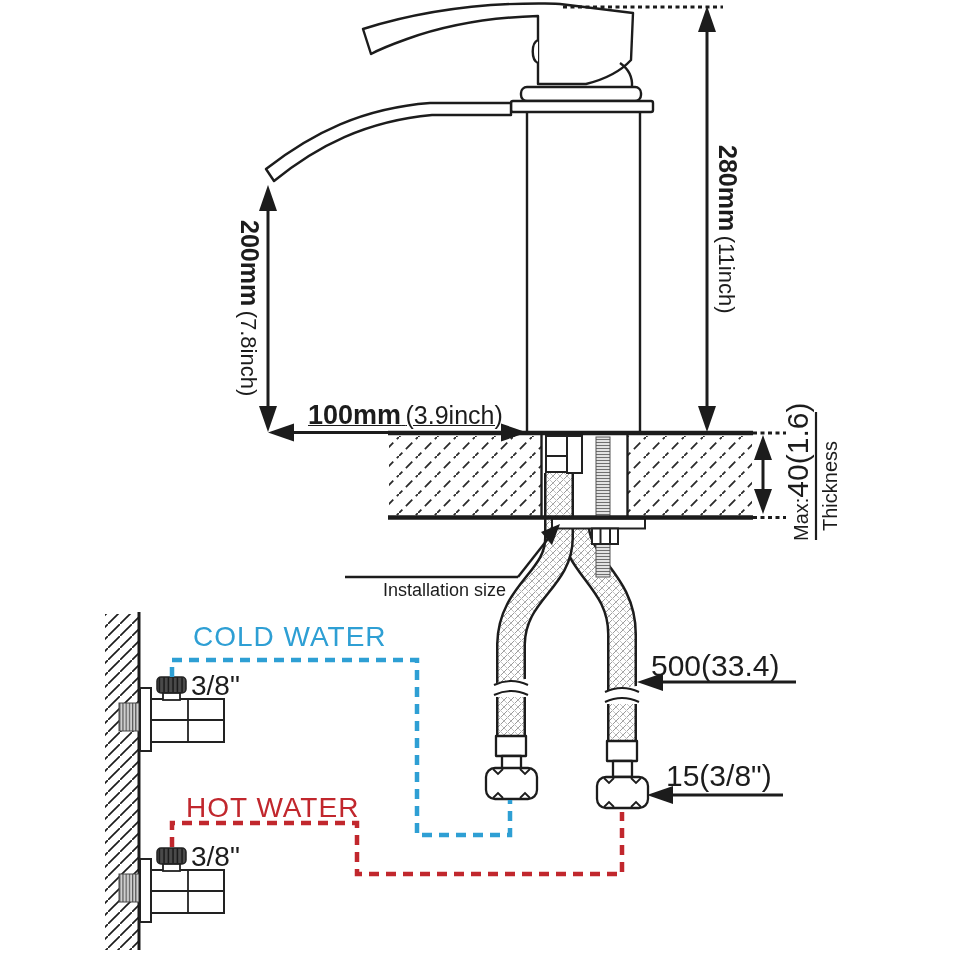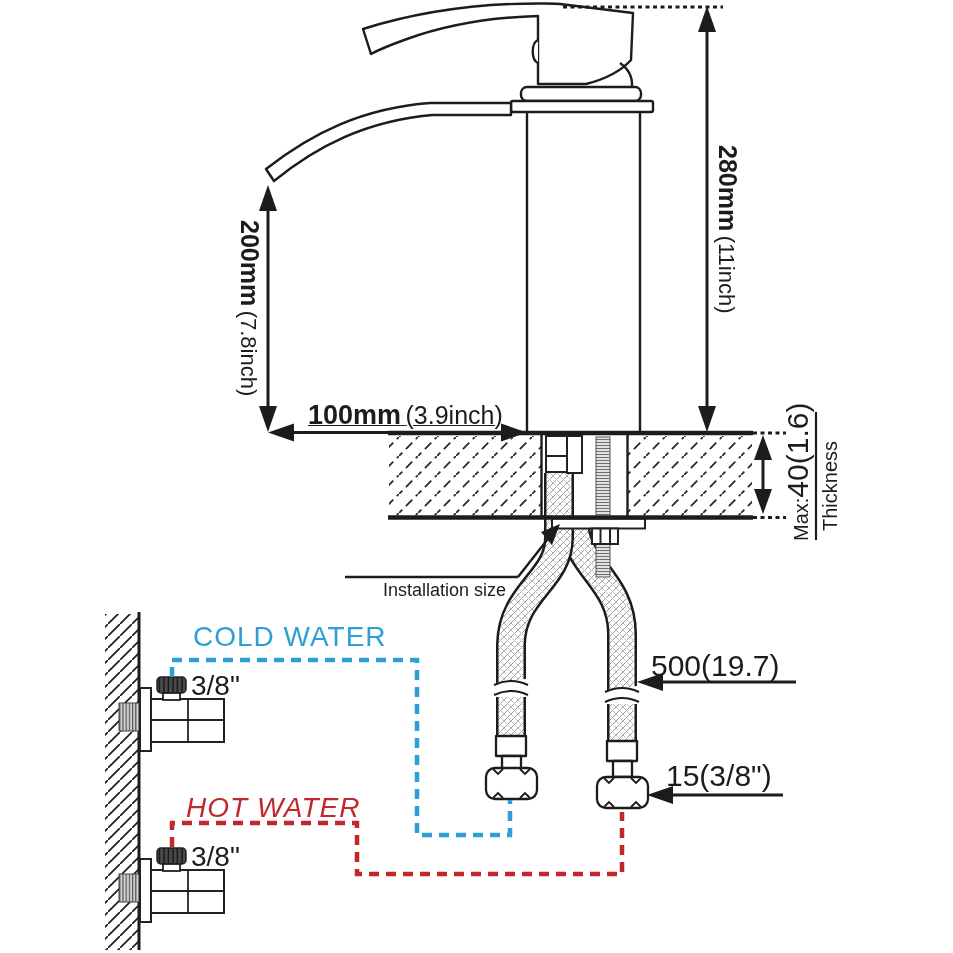--- a/index.html
+++ b/index.html
@@ -214,22 +214,22 @@
     <span class="tv-in">(11inch)</span>
   </div>
 
   <div class="lbl cap" style="left:357px;top:581px;">Installation size</div>
 
   <div class="lbl rotm90" style="left:782px;top:541px;width:132px;">
     <span class="max-pre">Max:</span><span class="max-val">40(1.6)</span>
   </div>
   <div class="lbl rotm90 thick" style="left:820px;top:531px;width:110px;">Thickness</div>
 
-  <div class="lbl dim-med" style="left:651px;top:650px;">500(19.7)</div>
+  <div class="lbl dim-med" style="left:651px;top:650px;">500(33.4)</div>
   <div class="lbl dim-med" style="left:666px;top:760px;">15(3/8")</div>
 
   <div class="lbl water cold" style="left:193px;top:622px;">COLD WATER</div>
   <div class="lbl size38" style="left:191px;top:671px;">3/8"</div>
 
-  <div class="lbl water hot" style="left:186px;top:793px;font-style:italic;">HOT WATER</div>
+  <div class="lbl water hot" style="left:186px;top:793px;">HOT WATER</div>
   <div class="lbl size38" style="left:191px;top:842px;">3/8"</div>
 
 </div>
 
 </body></html>

